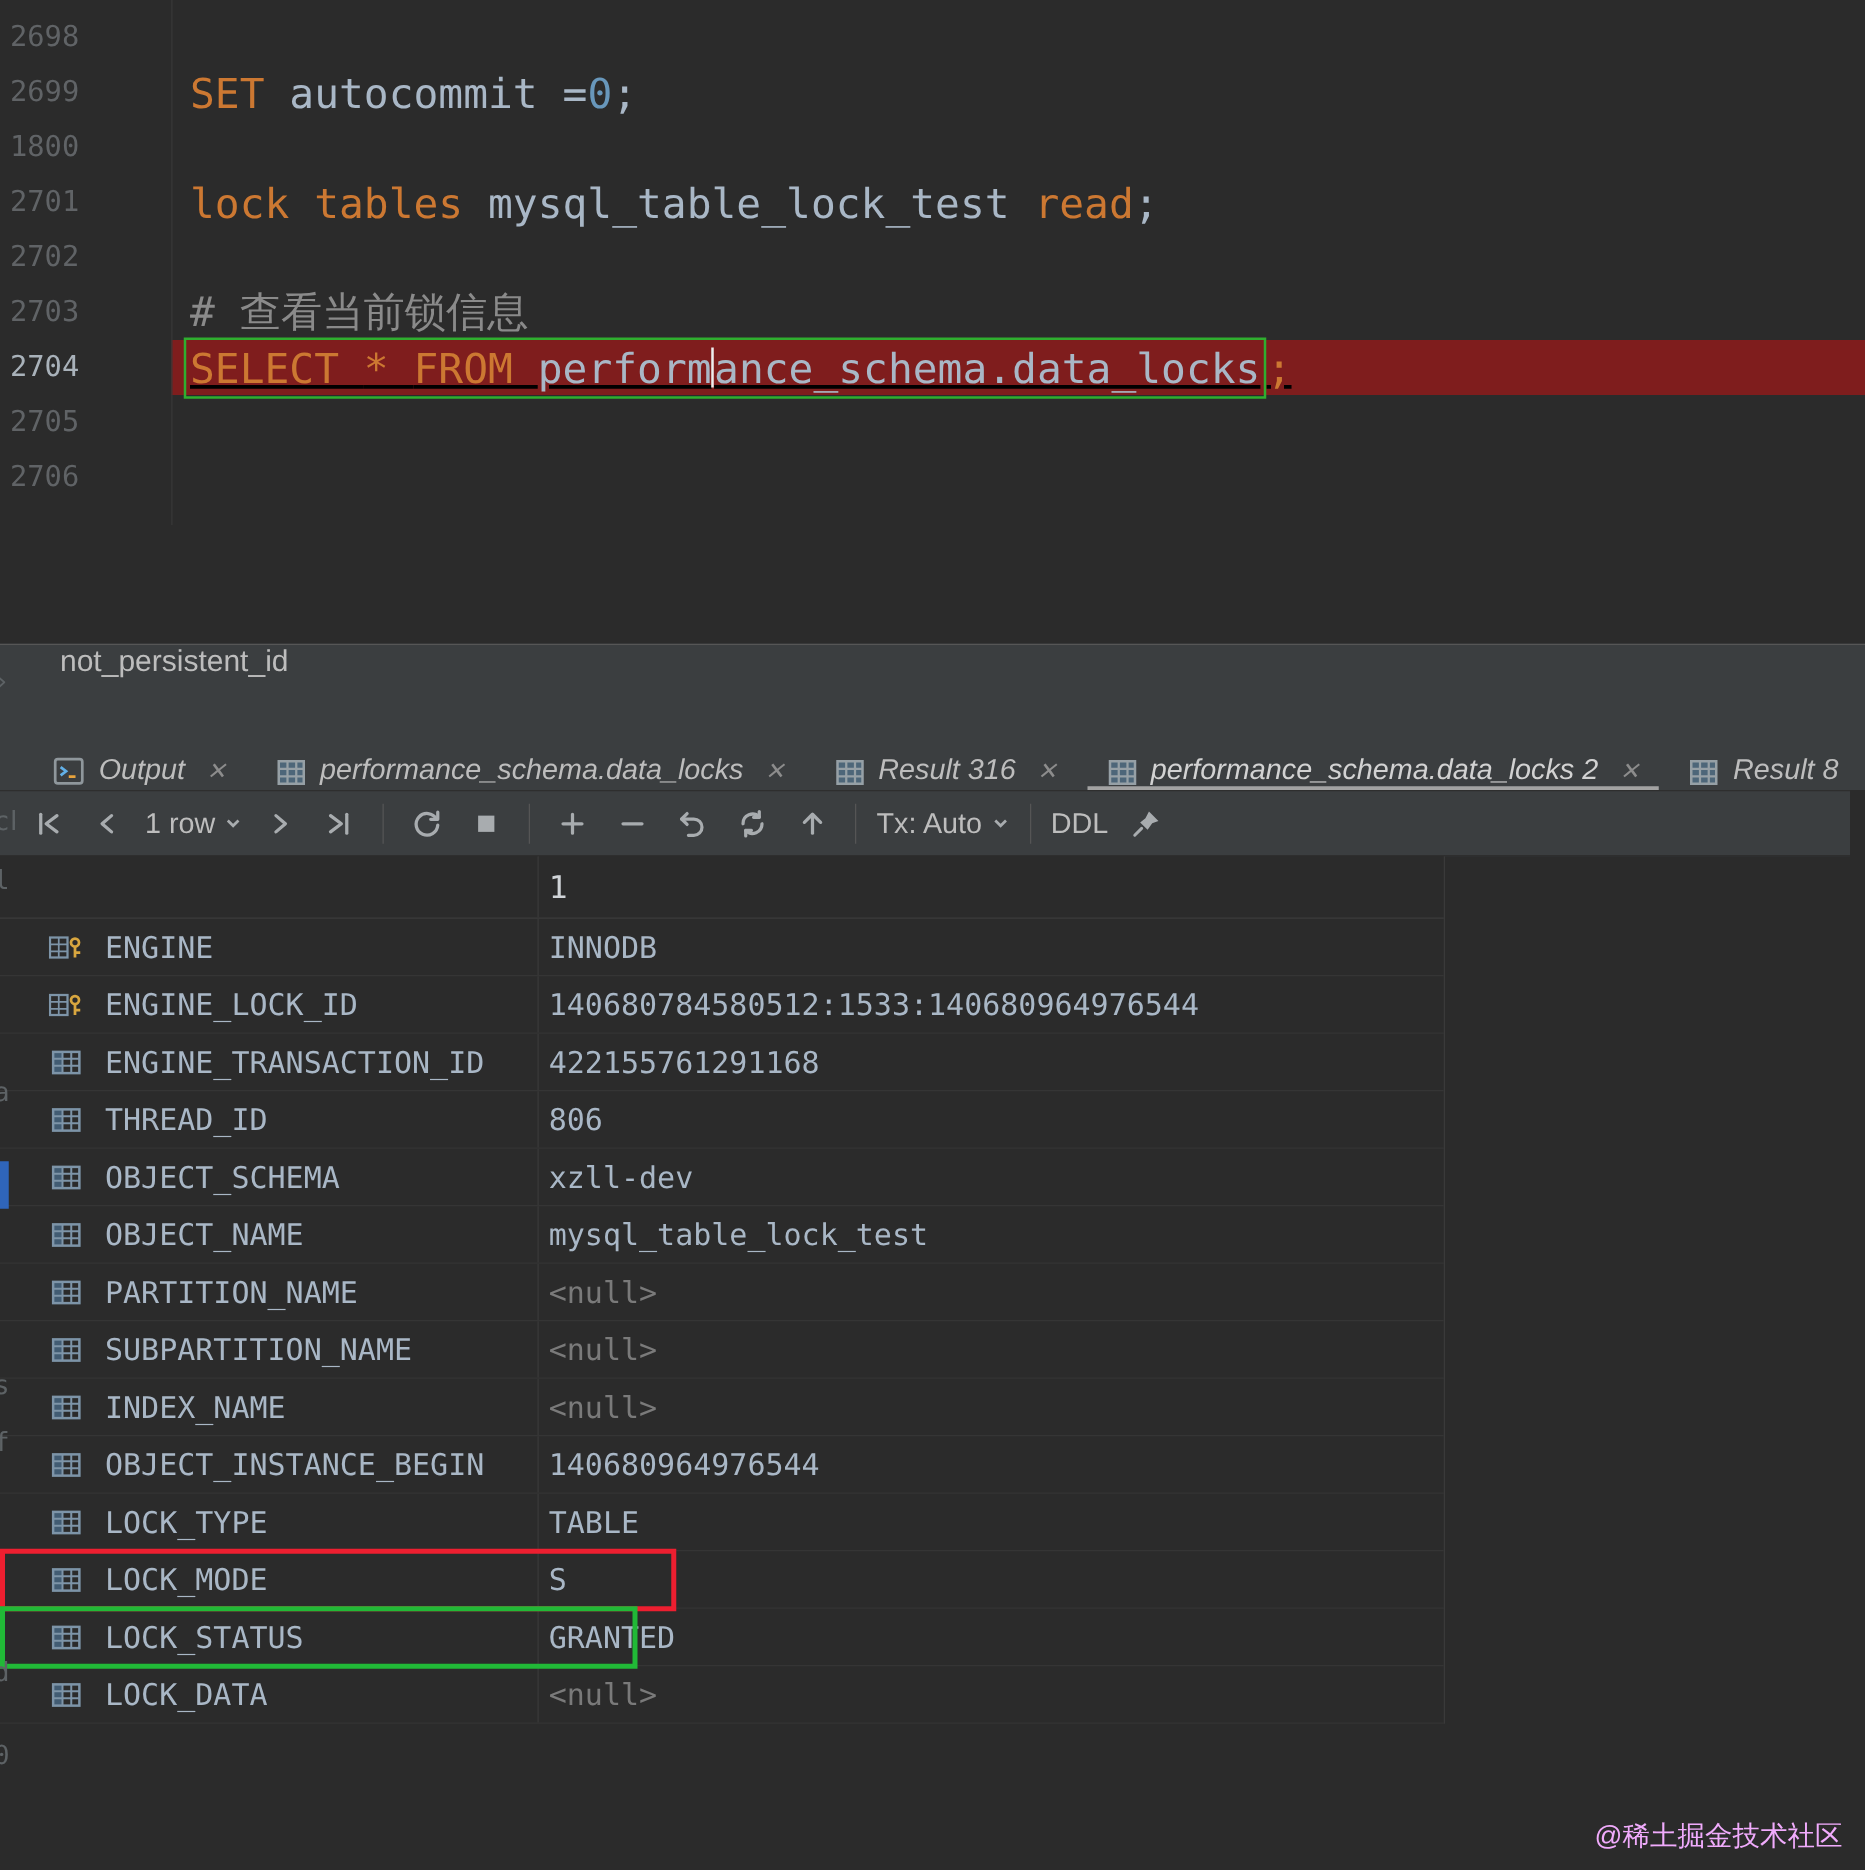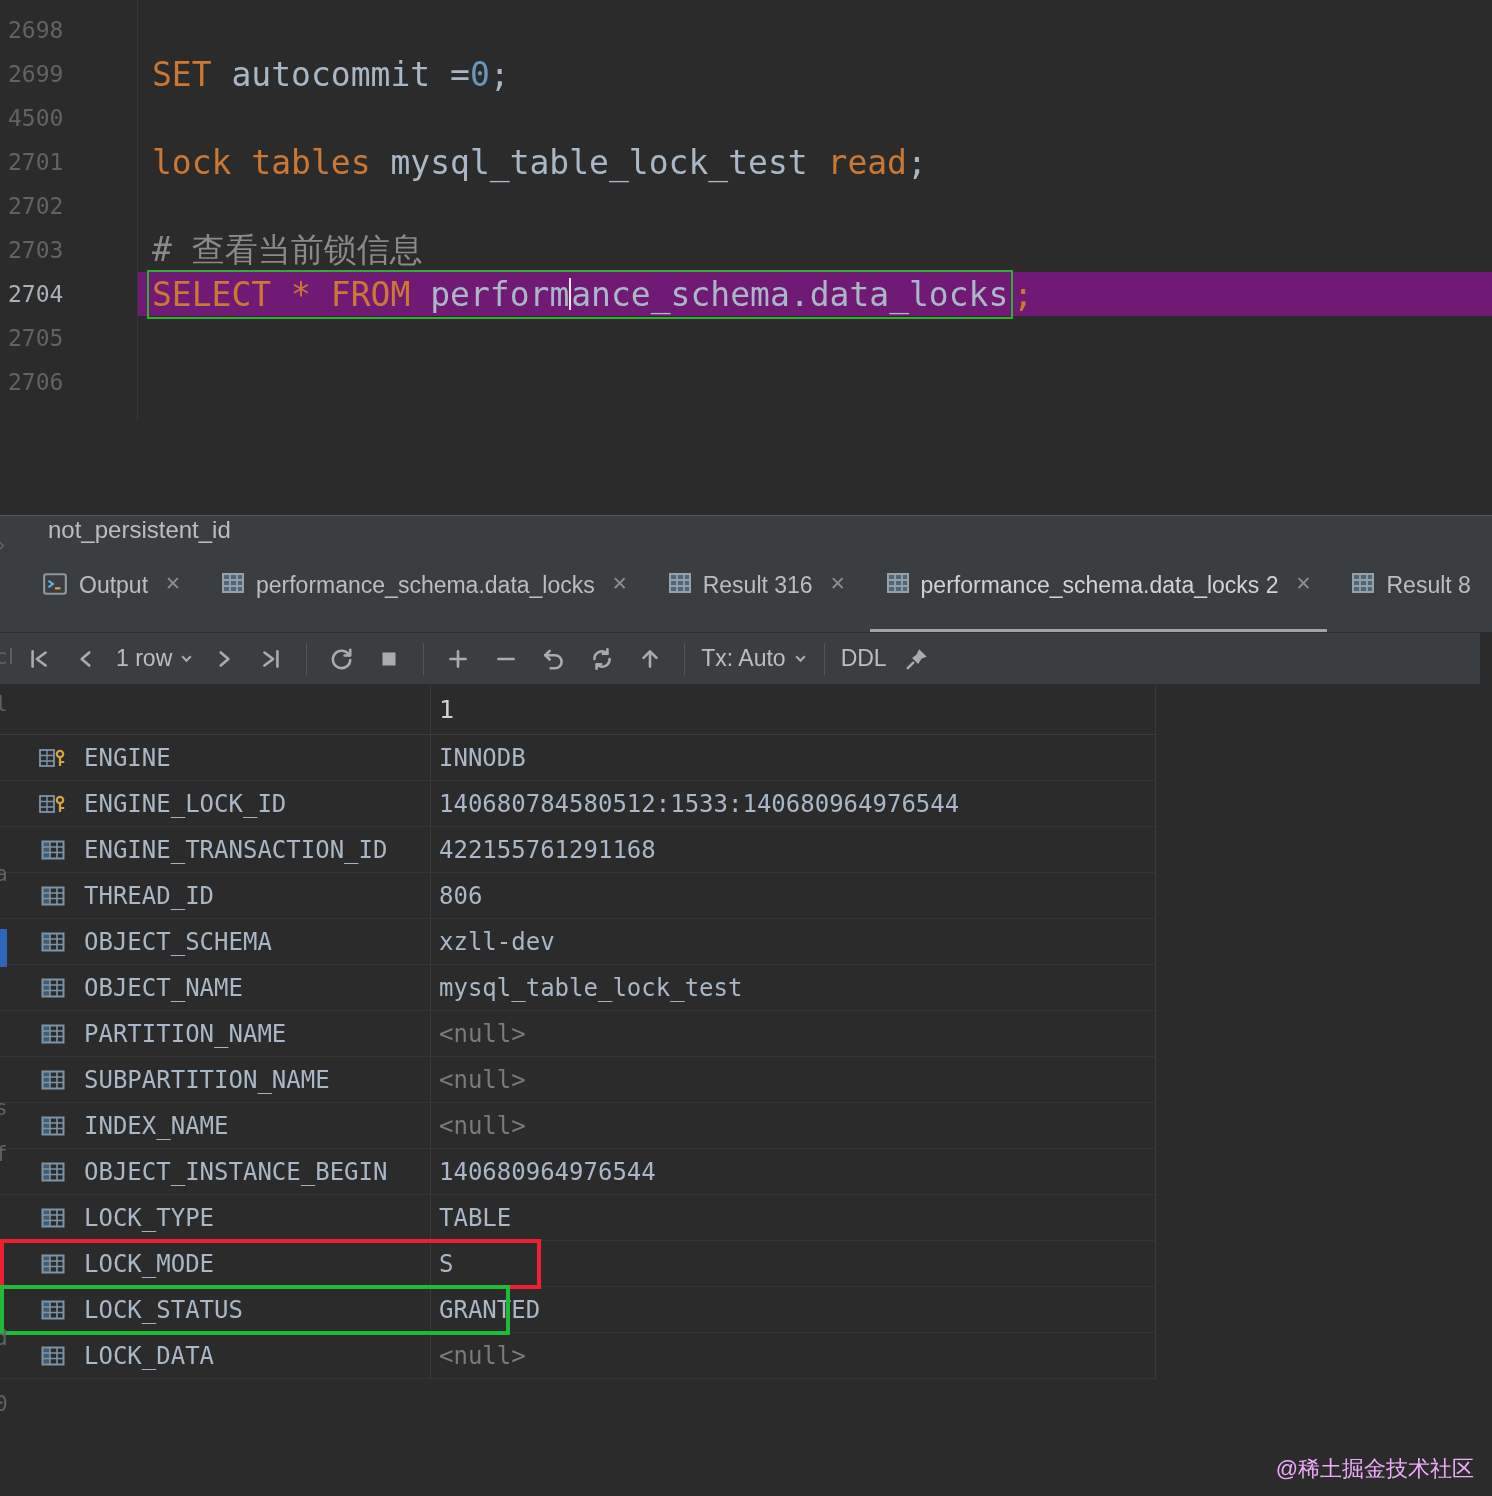--- a/index.html
+++ b/index.html
@@ -25,21 +25,21 @@
   .ed-line { display: flex; height: 44px; align-items: center; }
   .gutter {
     width: 137px; flex: none; padding-left: 8px;
     font-size: 23px; color: #606366;
   }
   .ed-line.sel .gutter { color: #a9b2ba; }
   .code {
     flex: 1; height: 100%; display: flex; align-items: center;
     font-size: 33px; white-space: pre; padding-left: 15px;
   }
-  .ed-line.sel .code { background: #701a75; }
+  .ed-line.sel .code { background: #7f1d1d; text-decoration: underline; }
   .sel-box {
     display: inline-flex; align-items: center;
     border: 2px solid #2fae2f;
     padding: 3px 3px; margin-left: -5px;
   }
   .tok-kw { color: #cc7832; }
   .tok-plain { color: #a9b7c6; }
   .tok-num { color: #6897bb; }
   .tok-comment { color: #8a8a8a; }
   .caret { display: inline-block; width: 2px; height: 32px; background: #eeeeee; }
@@ -51,24 +51,25 @@
     display: flex; align-items: flex-start; padding-left: 48px;
     color: #bdbdbd; font-size: 24px;
   }
   .tabs {
     position: absolute; top: 572px; height: 60px; left: 0; right: 0;
     background: #3b3e40;
     display: flex; align-items: stretch; padding-left: 26px;
     overflow: hidden; white-space: nowrap;
   }
   .tab {
-    display: flex; align-items: flex-start; gap: 11px;
+    display: flex; align-items: flex-end; gap: 11px;
     padding: 0 16px; margin-right: 8px;
     color: #bdbdbd; font-size: 23px;
     border-bottom: 3px solid transparent;
+    font-style: italic;
   }
   .tab.active { border-bottom-color: #a2a2a2; color: #d2d2d2; }
   .tab-icon { display: inline-flex; }
   .tab-close { color: #8c8c8c; font-size: 19px; margin-left: 6px; }
 
   .toolbar {
     position: absolute; top: 632px; height: 53px; left: 0; right: 12px;
     background: #3b3e40;
     border-top: 1px solid #2e2e2e; border-bottom: 1px solid #2e2e2e;
     display: flex; align-items: center; padding-left: 14px;
@@ -132,21 +133,21 @@
 <section class="editor" id="editor">
     <div class="ed-line">
       <div class="gutter">2698</div>
       <div class="code"></div>
     </div>
     <div class="ed-line">
       <div class="gutter">2699</div>
       <div class="code"><span class="tok-kw">SET</span><span class="tok-plain"> autocommit </span><span class="tok-plain">=</span><span class="tok-num">0</span><span class="tok-plain">;</span></div>
     </div>
     <div class="ed-line">
-      <div class="gutter">4500</div>
+      <div class="gutter">1800</div>
       <div class="code"></div>
     </div>
     <div class="ed-line">
       <div class="gutter">2701</div>
       <div class="code"><span class="tok-kw">lock tables </span><span class="tok-plain">mysql_table_lock_test </span><span class="tok-kw">read</span><span class="tok-plain">;</span></div>
     </div>
     <div class="ed-line">
       <div class="gutter">2702</div>
       <div class="code"></div>
     </div>

